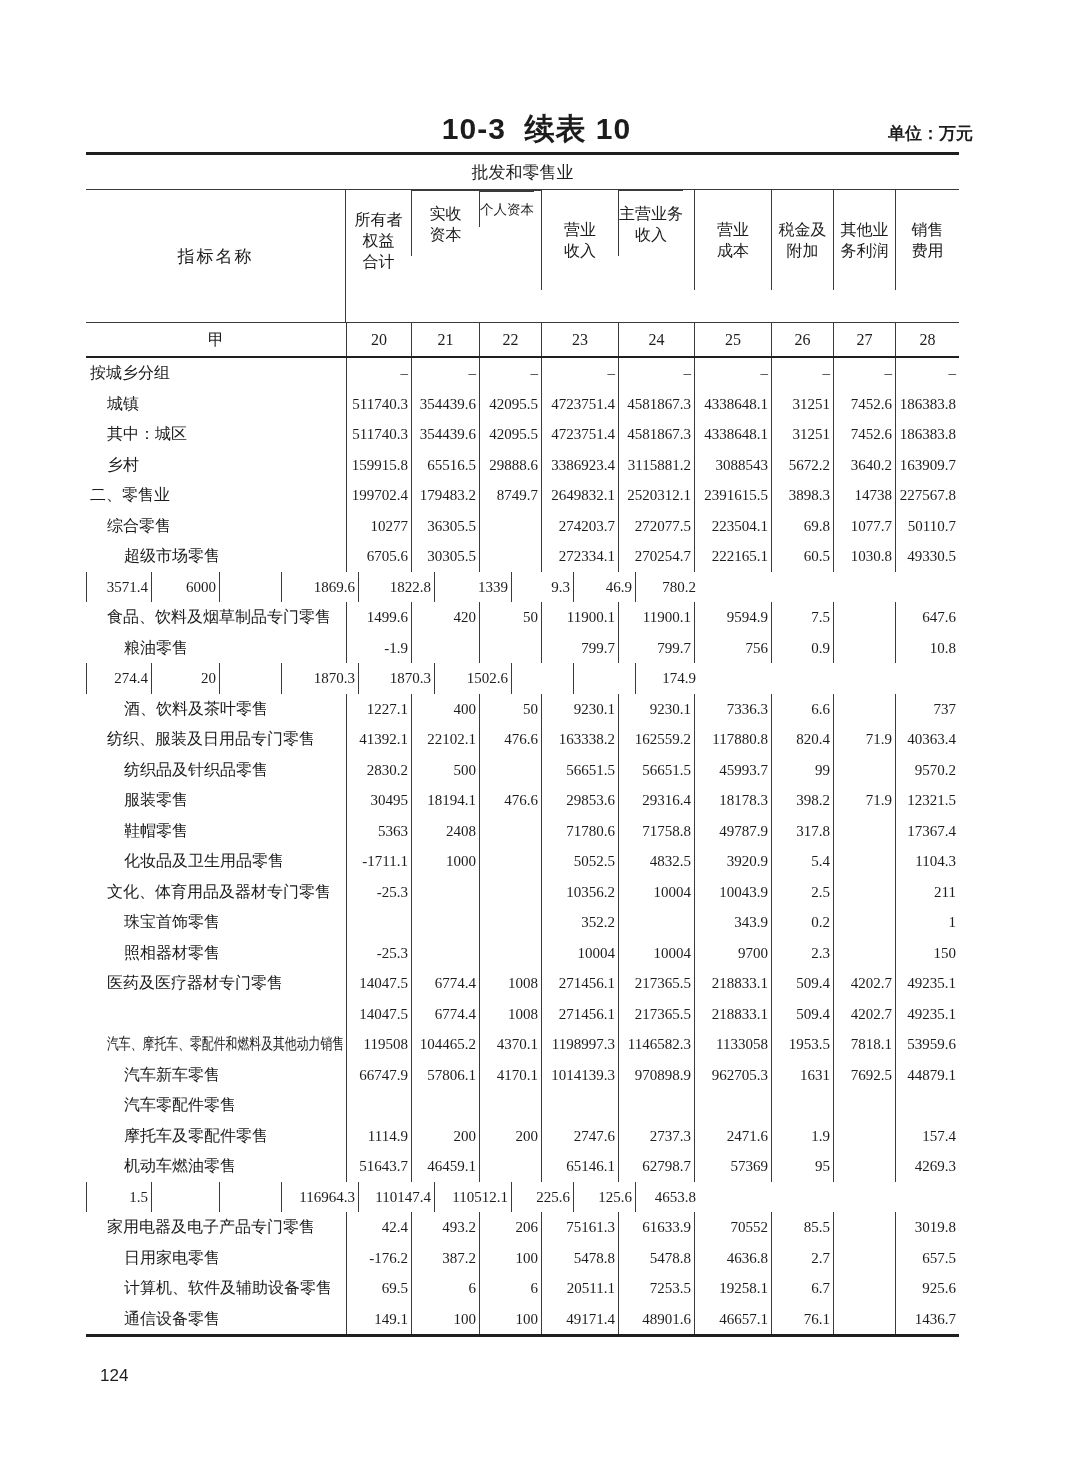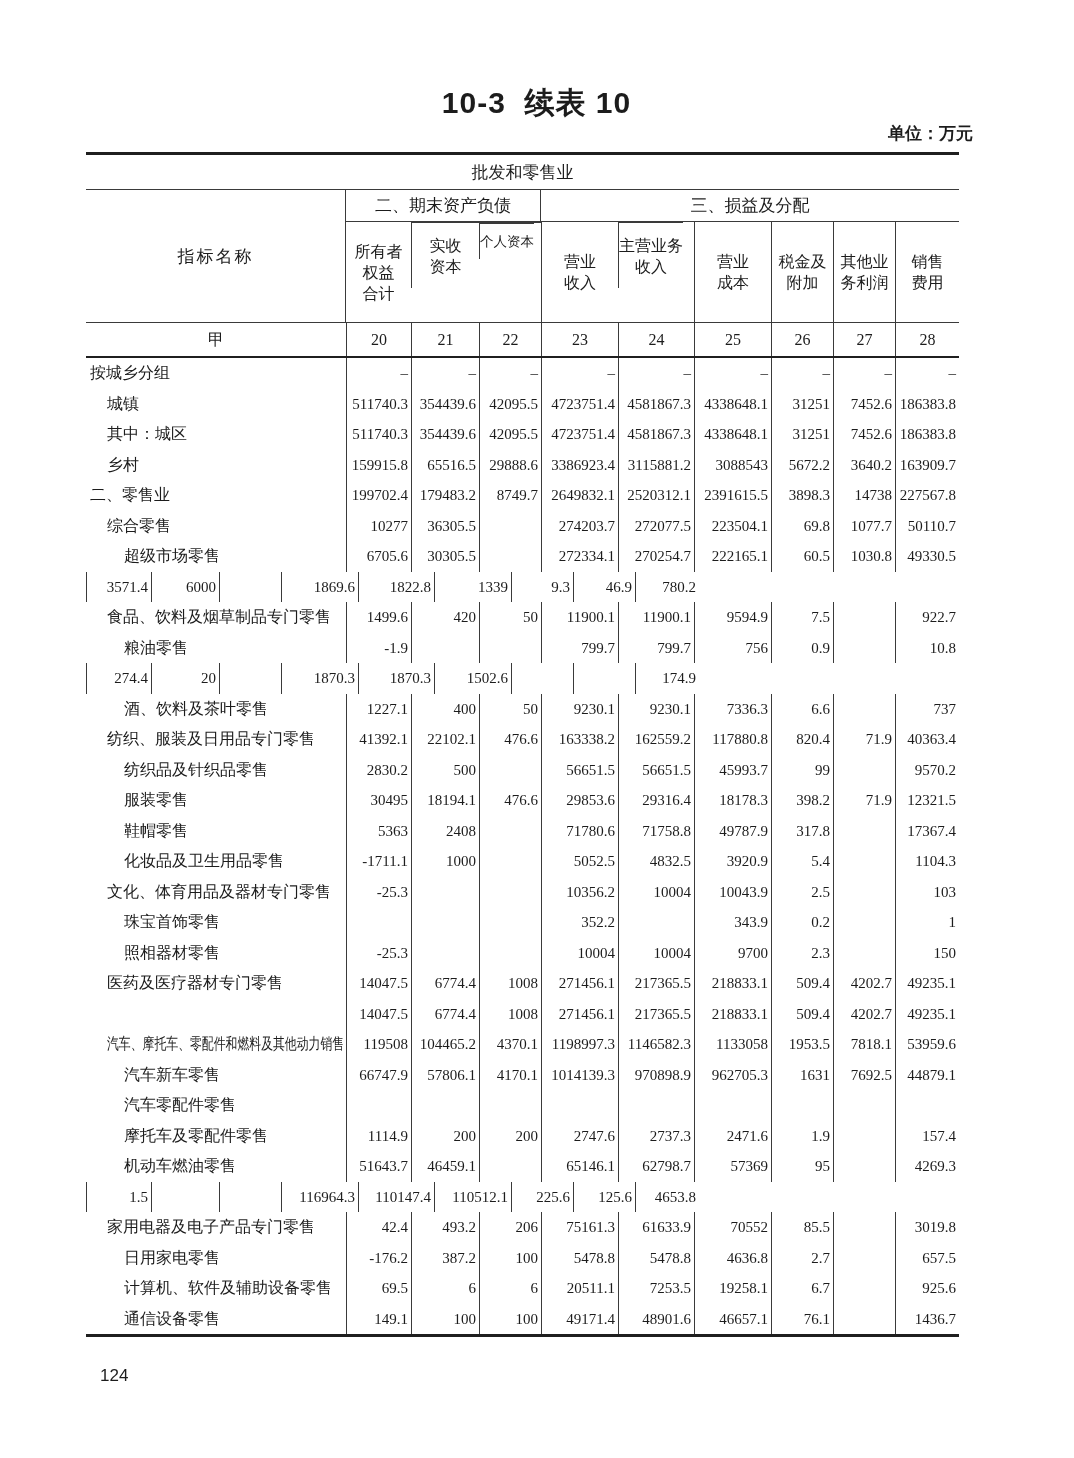--- a/index.html
+++ b/index.html
@@ -1,18 +1,18 @@
 <!DOCTYPE html>
 <html><head>
 <meta charset="utf-8">
 <style>
   html,body{margin:0;padding:0;background:#e8e8e8;}
   .sheet{position:relative;width:1074px;height:1458px;background:#ffffff;margin:0 auto;
          font-family:"Liberation Serif","DejaVu Serif",serif;color:#1c1c1c;overflow:hidden;}
-  .title{position:absolute;top:83px;left:100px;width:873px;text-align:center;
+  .title{position:absolute;top:109px;left:100px;width:873px;text-align:center;
          font-family:"Liberation Sans","DejaVu Sans",sans-serif;font-weight:700;
          font-size:30px;letter-spacing:1px;white-space:pre;}
   .unit{position:absolute;top:122px;left:100px;width:873px;text-align:right;
         font-weight:700;font-size:17px;}
   .tbl{position:absolute;top:152px;left:86px;width:873px;box-sizing:border-box;}
   .tbl *{box-sizing:border-box;}
   
   .industry{height:38px;border-top:3px solid #1f1f1f;border-bottom:1px solid #3a3a3a;
             text-align:center;font-size:17px;line-height:36px;}
   
@@ -60,24 +60,20 @@
   <div class="title">10-3  续表 10</div>
   <div class="unit">单位：万元</div>
 
   <div class="tbl">
 
     <div class="industry">批发和零售业</div>
 
     <div class="hmain">
       <div class="stubhead">指标名称</div>
       <div class="hright">
-        <div class="grouprow">
-          <div class="gcell ga">二、期末资产负债</div>
-          <div class="gcell gb">三、损益及分配</div>
-        </div>
         <div class="subrow">
           <div class="hc w20 full">所有者
 权益
 合计</div>
           <div class="stairwrap" style="width:130px">
             <div class="strip34"></div>
             <div class="stairbody">
               <div class="hc w21i h66">实收
 资本</div>
               <div class="stairwrap" style="width:62px">
@@ -217,21 +213,21 @@
         <div class="trow">
     <div class="cell stub" style="padding-left: 21px;"><span>食品、饮料及烟草制品专门零售</span></div>
     <div class="num w20">1499.6</div>
     <div class="num w21">420</div>
     <div class="num w22">50</div>
     <div class="num w23">11900.1</div>
     <div class="num w24">11900.1</div>
     <div class="num w25">9594.9</div>
     <div class="num w26">7.5</div>
     <div class="num w27"></div>
-    <div class="num w28">922.7</div>
+    <div class="num w28">647.6</div>
   </div>
         <div class="trow">
     <div class="cell stub" style="padding-left: 38px;"><span>粮油零售</span></div>
     <div class="num w20">-1.9</div>
     <div class="num w21"></div>
     <div class="num w22"></div>
     <div class="num w23">799.7</div>
     <div class="num w24">799.7</div>
     <div class="num w25">756</div>
     <div class="num w26">0.9</div>
@@ -324,21 +320,21 @@
         <div class="trow">
     <div class="cell stub" style="padding-left: 21px;"><span>文化、体育用品及器材专门零售</span></div>
     <div class="num w20">-25.3</div>
     <div class="num w21"></div>
     <div class="num w22"></div>
     <div class="num w23">10356.2</div>
     <div class="num w24">10004</div>
     <div class="num w25">10043.9</div>
     <div class="num w26">2.5</div>
     <div class="num w27"></div>
-    <div class="num w28">103</div>
+    <div class="num w28">211</div>
   </div>
         <div class="trow">
     <div class="cell stub" style="padding-left: 38px;"><span>珠宝首饰零售</span></div>
     <div class="num w20"></div>
     <div class="num w21"></div>
     <div class="num w22"></div>
     <div class="num w23">352.2</div>
     <div class="num w24"></div>
     <div class="num w25">343.9</div>
     <div class="num w26">0.2</div>

